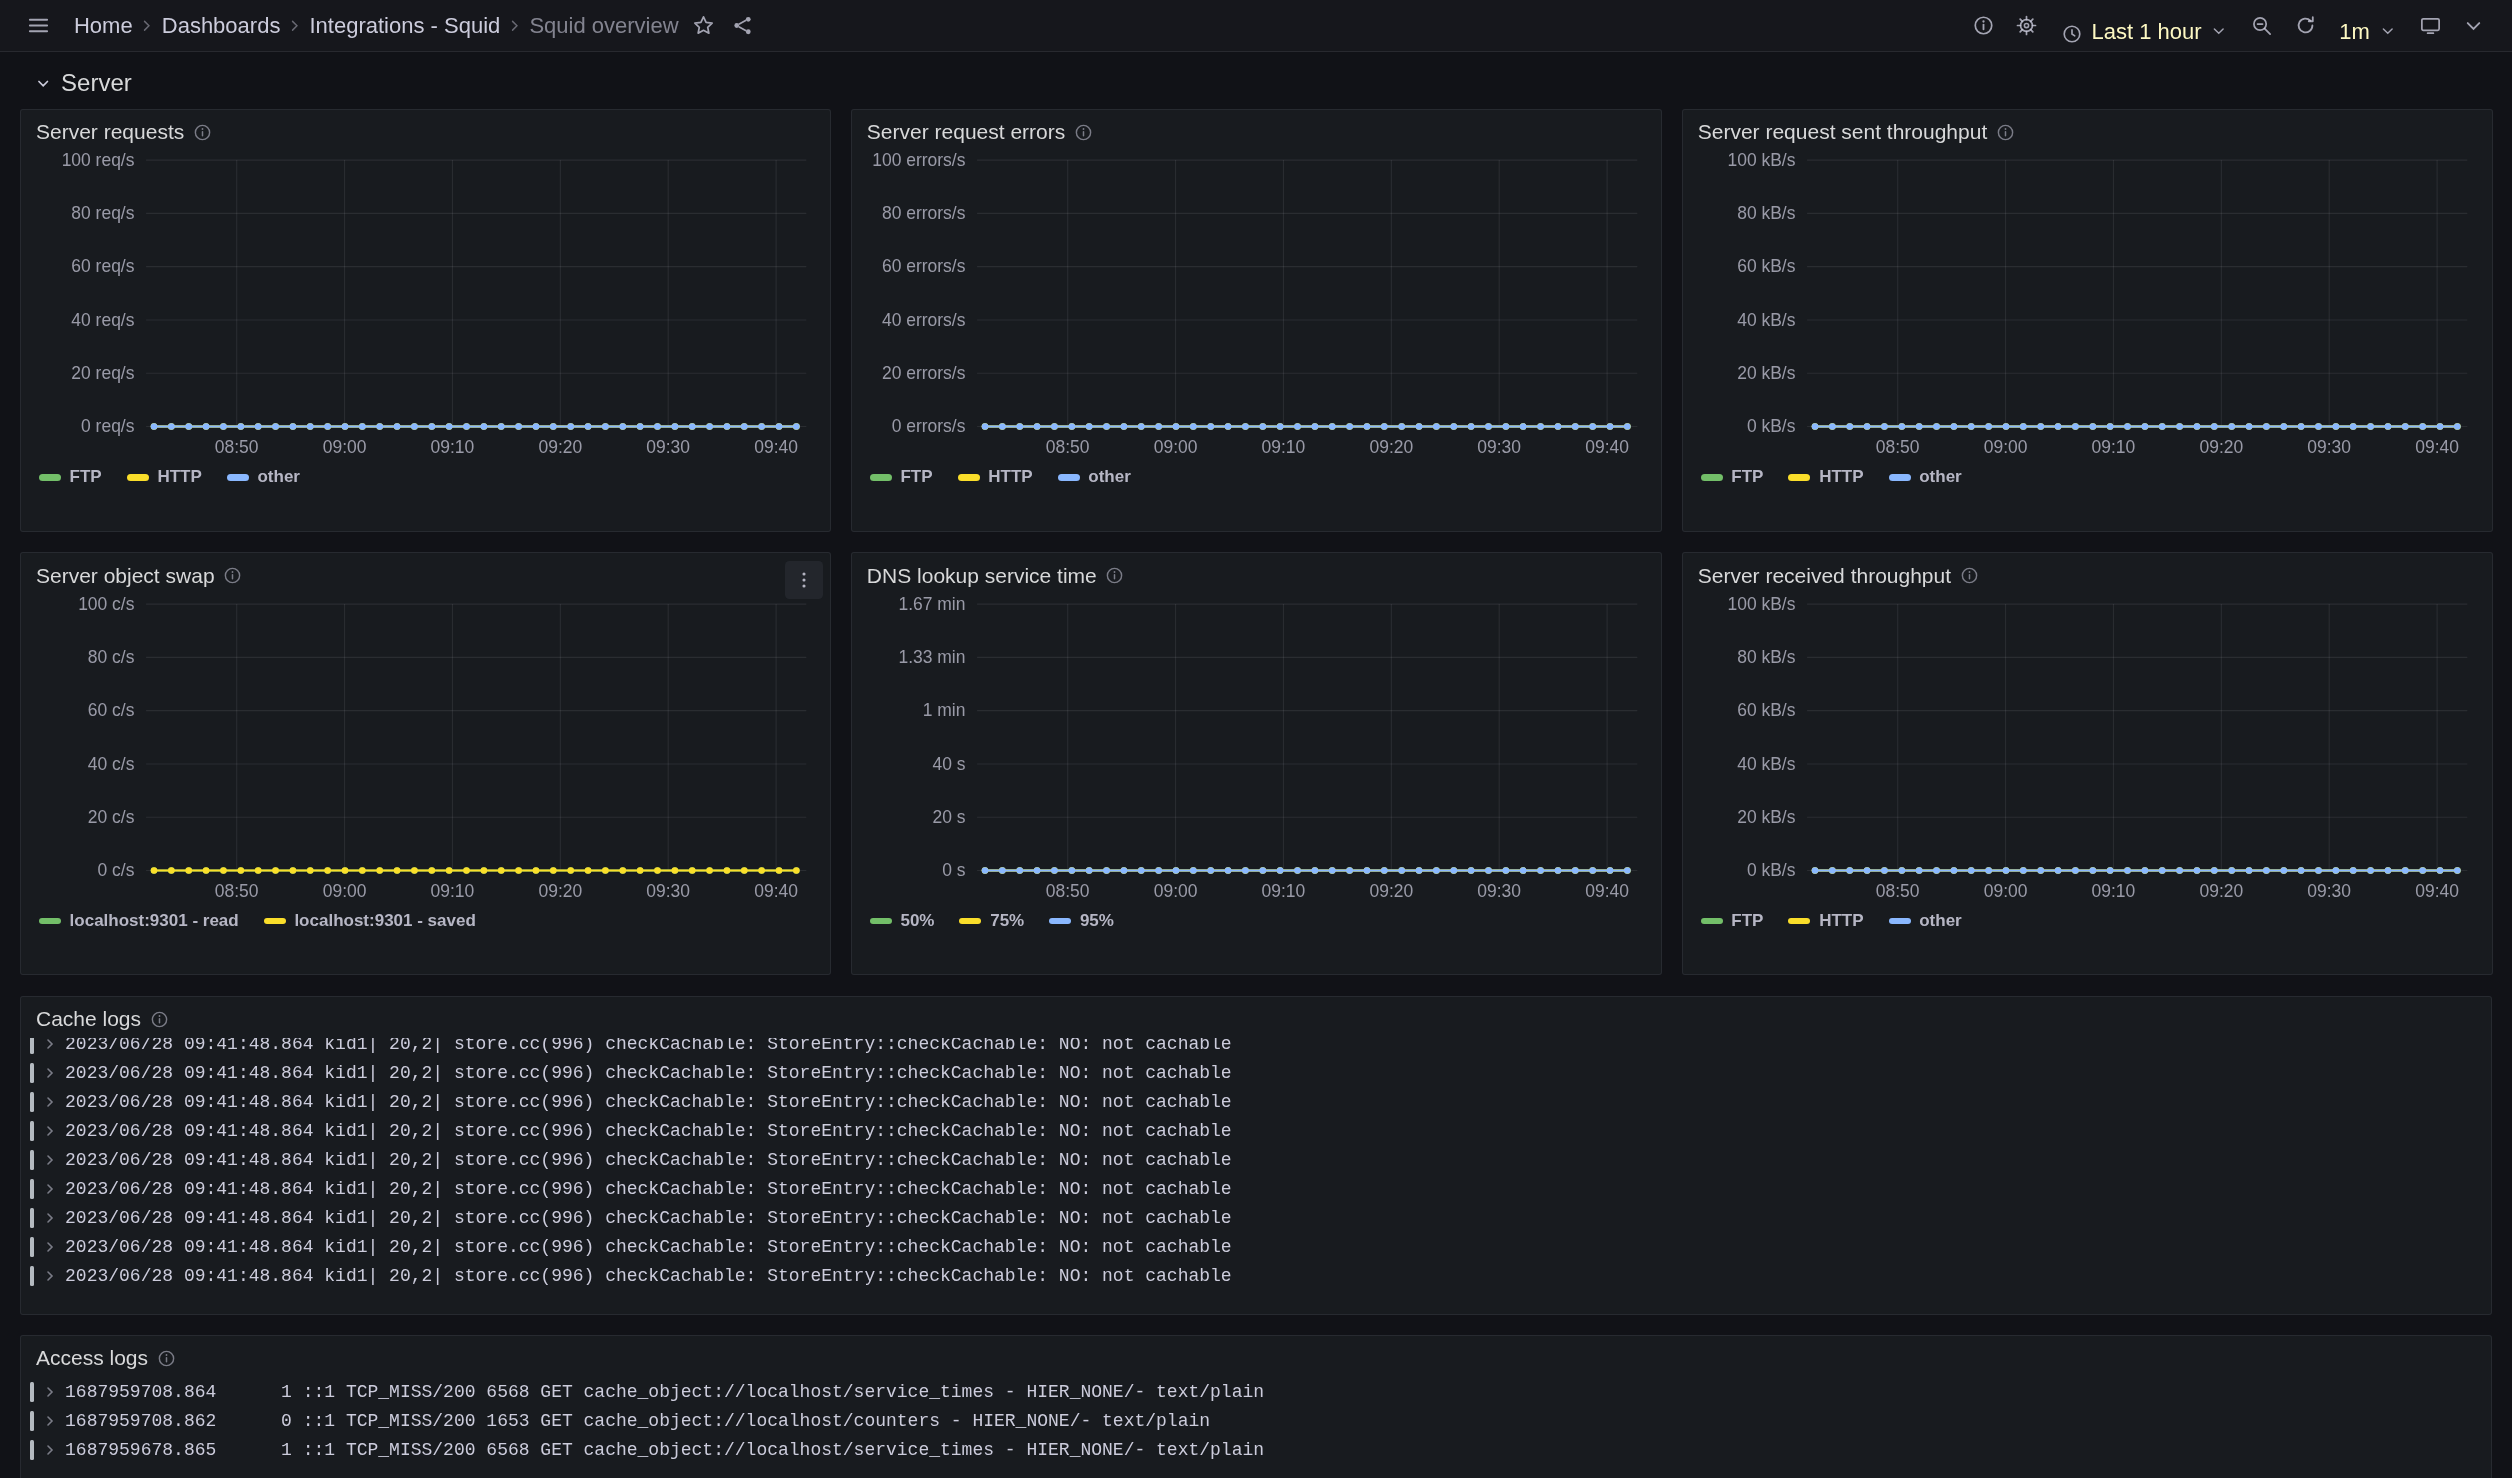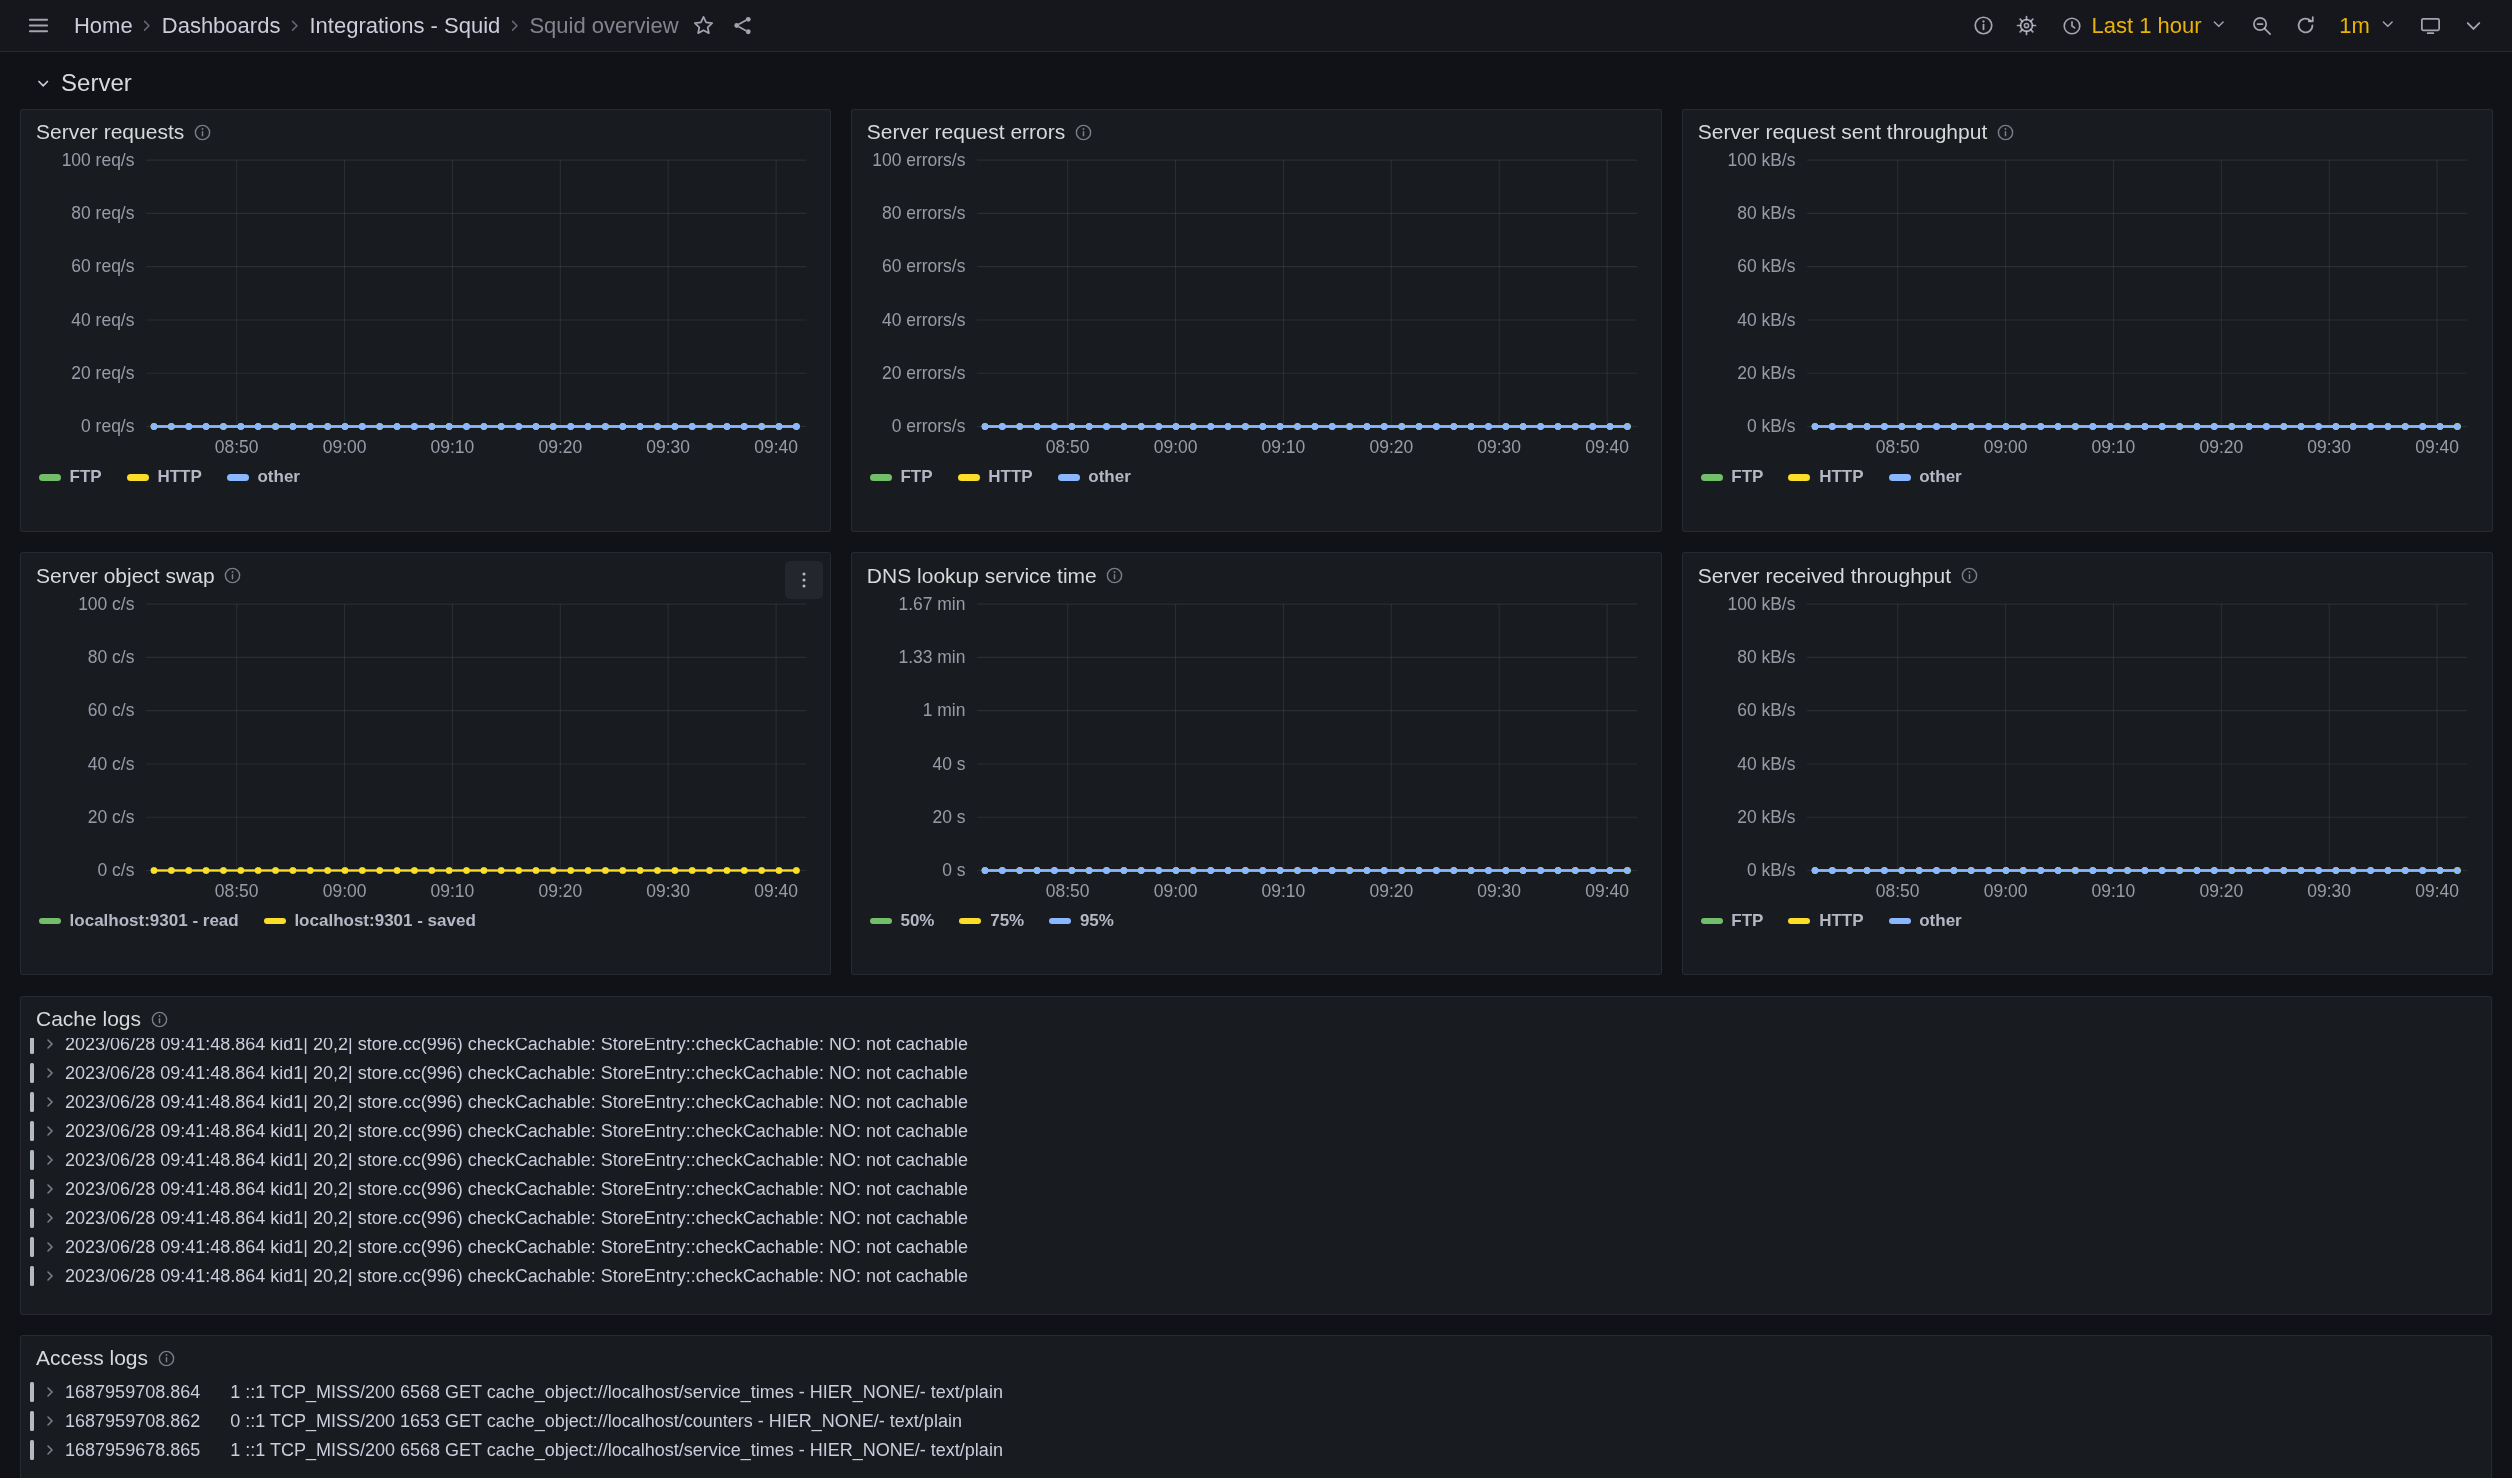--- a/index.html
+++ b/index.html
@@ -25,22 +25,22 @@
     color:rgba(204,204,220,0.78); border-radius:4.4px;
   }
   .icon-btn svg { width:23px; height:23px; }
   .breadcrumb { display:flex; align-items:center; margin-left:10.2px; font-size:22px; }
   .crumb { color:#ccccdc; text-decoration:none; padding:0 5.8px; cursor:pointer; white-space:nowrap; }
   .crumb.current { color:rgba(204,204,220,0.60); cursor:default; }
   .crumb-sep { color:rgba(204,204,220,0.45); display:flex; align-items:center; }
   .crumb-sep svg { width:17.5px; height:17.5px; }
   .nav-right { gap:4.4px; }
   .picker-btn {
-    display:flex; align-items:center; gap:8.7px; height:39px; padding:0 10.2px;
-    color:#eab308; font-size:22px; border-radius:4.4px; white-space:nowrap;
+    display:flex; align-items:flex-end; gap:8.7px; height:39px; padding:0 10.2px;
+    color:#fef9c3; font-size:22px; border-radius:4.4px; white-space:nowrap;
   }
   .picker-btn svg { width:22px; height:22px; color:rgba(204,204,220,0.78); }
   .chev svg { width:17.5px; height:17.5px; }
 
   
   .content { padding:8.7px 20.4px 0 20.4px; }
   .section-header {
     display:flex; align-items:center; gap:7.3px;
     padding:8.7px 0 11.7px 13px; cursor:pointer;
   }
@@ -84,21 +84,21 @@
   
   .log-panel { margin-top:20.4px; }
   .log-panel.cache { height:319px; overflow:hidden; }
   .log-panel.access { height:321px; }
   .log-body { margin:7.3px 10.2px 0 8.7px; overflow:hidden; }
   .log-panel.cache .log-body { height:271px; }
   .log-row { display:flex; align-items:center; height:29px; }
   .log-bar { width:4.4px; height:20.4px; border-radius:1.5px; background:#b4bac0; flex:none; margin-right:7.3px; }
   .log-chev { width:16px; height:16px; color:rgba(204,204,220,0.55); flex:none; margin-right:7.3px; }
   .log-text {
-    font-family:Liberation Sans, sans-serif;
+    font-family:Liberation Mono, monospace;
     font-size:18px; color:#ccccdc; white-space:pre;
   }
   .log-body.clip-top .log-row:first-child { margin-top:-8.7px; }
 </style>
 </head>
 <body>
 
 <header class="topnav">
   <div class="nav-left">
     <button class="icon-btn">

